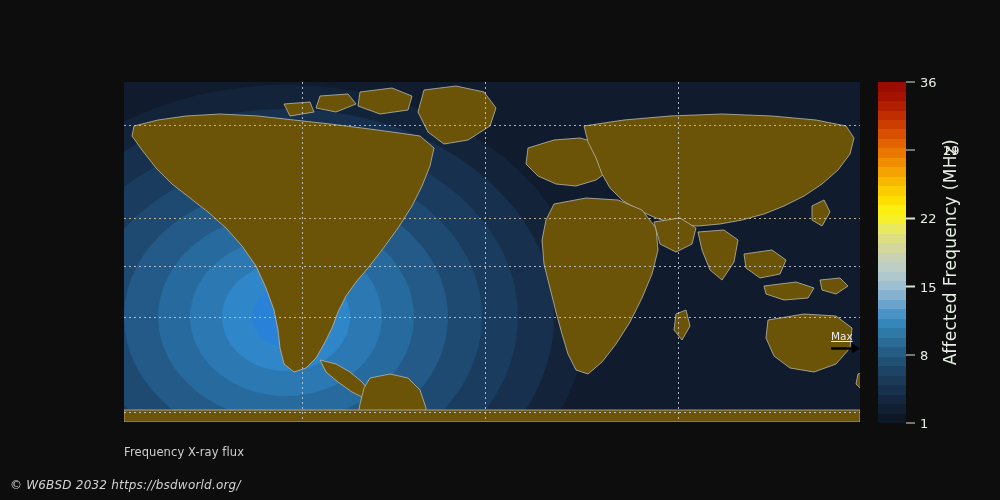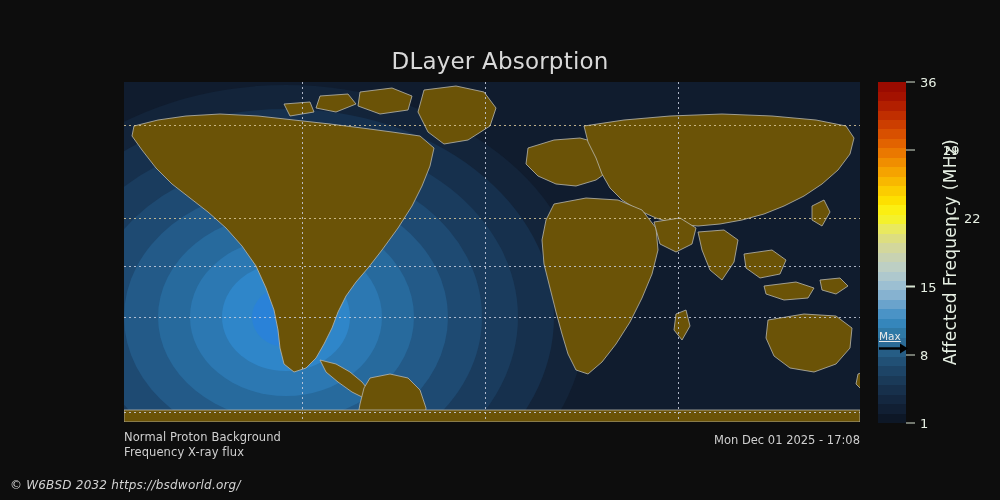--- a/index.html
+++ b/index.html
@@ -49,38 +49,37 @@
   .ctick .dash{width:9px;height:1.6px;background:#d7e4d2;display:block;}
   .ctick .lbl{font-size:13px;color:#e6efe3;line-height:1;}
   .cbar-title{
     position:absolute;left:938px;top:82px;height:341px;width:24px;
     display:flex;align-items:center;justify-content:center;
   }
   .cbar-title span{
     writing-mode:vertical-rl;transform:rotate(180deg);
     font-size:17px;color:#e6efe3;white-space:nowrap;letter-spacing:.3px;
   }
-  .max-marker{position:absolute;left:878px;width:30px;height:24px;pointer-events:none;text-decoration:underline;}
+  .max-marker{position:absolute;left:830px;width:30px;height:24px;pointer-events:none;text-decoration:underline;}
   .max-marker .mx-lbl{font-size:10.5px;color:#e9e9e9;line-height:1;padding-left:1px;}
   .max-marker svg{display:block;margin-top:1px;}
 
   
   .note{position:absolute;left:124px;font-size:11.5px;color:#cfcfcf;letter-spacing:.1px;}
   .note.l1{top:430px;}
   .note.l2{top:445px;}
   .stamp{position:absolute;right:140px;top:433px;font-size:11.5px;color:#cfcfcf;}
   .copyright{position:absolute;left:10px;top:478px;font-size:12px;color:#d2d2d2;
              font-style:italic;letter-spacing:.2px;}
 </style>
 </head>
 <body>
 
 <div id="fig">
 
-  <div class="title">DLayer Absorption</div>
 
   <div class="map-axes">
 
     <div class="absorption">
       <svg viewBox="0 0 736 340" preserveAspectRatio="none" aria-hidden="true">
         <defs>
           <clipPath id="mapclip">
               <rect x="0" y="0" width="736" height="340"></rect>
             </clipPath>
         </defs>
@@ -218,21 +217,21 @@
         <span class="lbl">1</span>
       </div>
       <div class="ctick" style="top: 272.8px;">
         <span class="dash"></span>
         <span class="lbl">8</span>
       </div>
       <div class="ctick" style="top: 204.6px;">
         <span class="dash"></span>
         <span class="lbl">15</span>
       </div>
-      <div class="ctick" style="top: 136.4px; margin-left: 44px;">
+      <div class="ctick" style="top: 136.4px;">
         <span class="dash"></span>
         <span class="lbl">22</span>
       </div>
       <div class="ctick" style="top: 68.2px; gap: 28px;">
         <span class="dash"></span>
         <span class="lbl">29</span>
       </div>
       <div class="ctick" style="top: 0px; justify-content: space-between;">
         <span class="dash"></span>
         <span class="lbl">36</span>
@@ -242,17 +241,15 @@
     <span>Affected Frequency (MHz)</span>
   </div>
   <div class="max-marker" id="maxMarker" style="top: 331.109px;">
     <div class="mx-lbl">Max</div>
     <svg width="30" height="11">
       <line x1="1" y1="5.5" x2="22" y2="5.5" stroke="#000" stroke-width="2.4"></line>
       <polygon points="22,0.5 30,5.5 22,10.5" fill="#000"></polygon>
     </svg>
   </div>
 
-  <div class="note l1">Normal Proton Background</div>
   <div class="note l2">Frequency X-ray flux</div>
-  <div class="stamp">Mon Dec 01 2025 - 17:08</div>
   <div class="copyright">© W6BSD 2032 https://bsdworld.org/</div>
 </div>
 
 </body></html>

